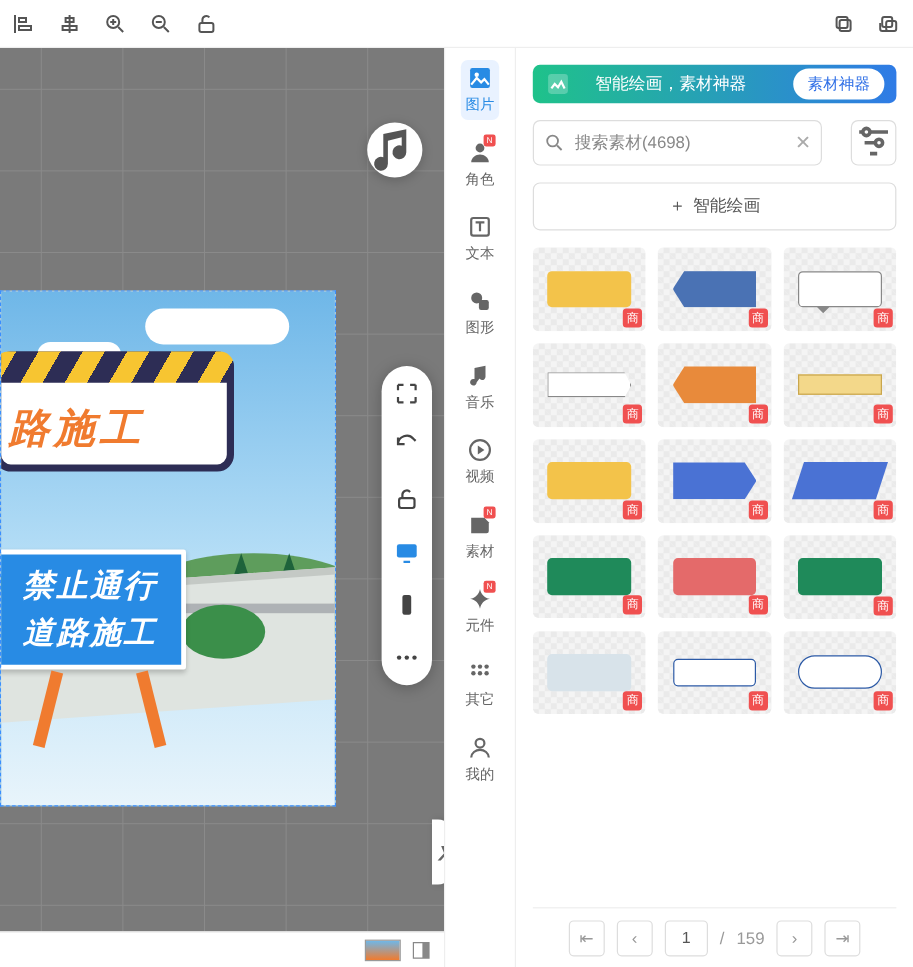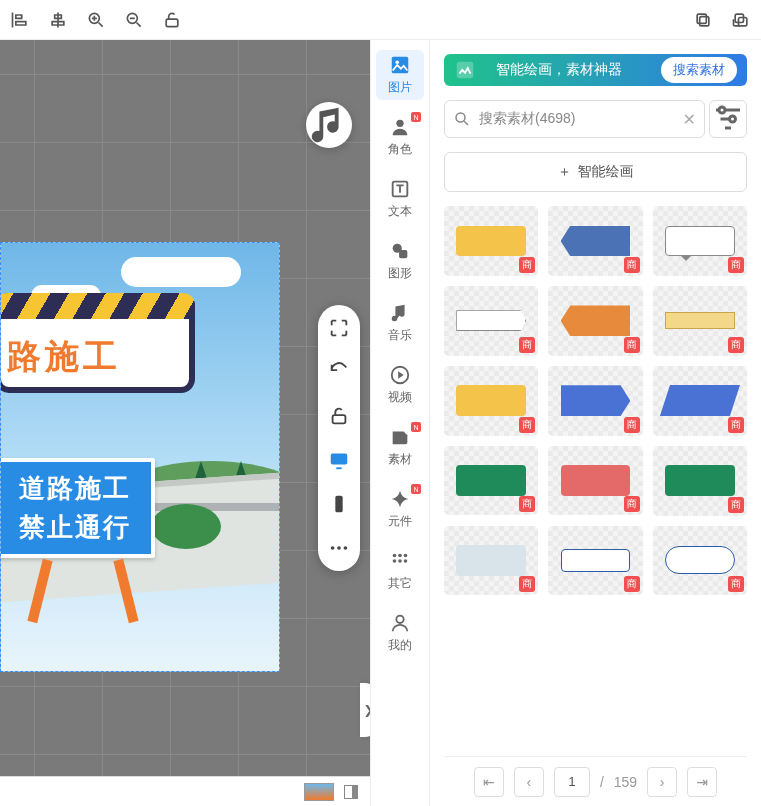--- a/index.html
+++ b/index.html
@@ -1,21 +1,21 @@
 <!DOCTYPE html>
 <html><head>
 <meta charset="utf-8">
 <style>
 *{box-sizing:border-box;margin:0;padding:0;font-family:"Microsoft YaHei",Arial,sans-serif;}
 body{width:761px;height:806px;overflow:hidden;background:#fff;display:flex;flex-direction:column;}
 .top-toolbar{height:40px;display:flex;align-items:center;padding:0 10px;gap:18px;background:#fff;border-bottom:1px solid #eee;}
 .top-toolbar .ico{width:20px;height:20px;color:#555;cursor:pointer;display:flex;align-items:center;justify-content:center;}
 .spacer{flex:1;}
 .main{flex:1;display:flex;min-height:0;}
-.canvas-area{width:370px;background:#7a7a7a;position:relative;overflow:hidden;}
+.canvas-area{width:370px;background:#7a7a7a;position:relative;overflow:hidden;font-style:italic;}
 .bg-grid{position:absolute;inset:0;
   background-image:linear-gradient(#8a8a8a 1px,transparent 1px),linear-gradient(90deg,#8a8a8a 1px,transparent 1px);
   background-size:68px 68px;background-position:-34px -34px;}
 .art-frame{position:absolute;left:0;top:202px;width:280px;height:430px;border:1px dashed #3a8fff;background:#a3c9e0;overflow:hidden;}
 .sky{position:absolute;inset:0;background:linear-gradient(#6fb7e8,#b9e0f7 55%,#e8f4fb);}
 .cloud{position:absolute;background:#fff;border-radius:30px;}
 .c1{width:120px;height:30px;top:14px;left:120px;}
 .c2{width:70px;height:22px;top:42px;left:30px;}
 .hill{position:absolute;bottom:130px;left:-30px;width:180px;height:70px;background:#6fb06d;border-radius:50%;}
 .hill2{position:absolute;bottom:130px;left:110px;width:200px;height:80px;background:#5e9d5c;border-radius:50%;}
@@ -39,30 +39,30 @@
 .sign-legs::after{right:32px;transform:rotate(-14deg);}
 .music-fab{position:absolute;top:62px;right:18px;width:46px;height:46px;border-radius:50%;background:#fff;box-shadow:0 2px 10px rgba(0,0,0,.2);display:flex;align-items:center;justify-content:center;color:#555;font-size:20px;cursor:pointer;}
 .side-tools{position:absolute;right:10px;top:265px;width:42px;background:#fff;border-radius:22px;box-shadow:0 2px 12px rgba(0,0,0,.25);display:flex;flex-direction:column;align-items:center;padding:12px 0;gap:22px;}
 .side-tools .ti{width:22px;height:22px;color:#444;display:flex;align-items:center;justify-content:center;cursor:pointer;}
 .side-tools .ti.blue{color:#288be4;}
 .expand-tab{position:absolute;right:-17px;top:378px;width:17px;height:54px;background:#fff;border-radius:0 12px 12px 0;box-shadow:2px 0 6px rgba(0,0,0,.15);display:flex;align-items:center;justify-content:center;color:#666;cursor:pointer;font-size:12px;}
 .bottom-pager{position:absolute;bottom:0;left:0;right:0;height:30px;background:#fff;border-top:1px solid #ddd;display:flex;align-items:center;justify-content:flex-end;gap:10px;padding:0 12px;}
 .thumb{width:30px;height:18px;background:linear-gradient(#6fb7e8,#f07b2f);border:1px solid #999;}
 .mini-layout{width:14px;height:14px;border:1px solid #888;border-right:6px solid #888;}
 .nav-rail{width:60px;background:#fff;border-left:1px solid #eee;border-right:1px solid #eee;display:flex;flex-direction:column;align-items:center;padding-top:10px;gap:12px;}
-.nav-item{width:48px;display:flex;flex-direction:column;align-items:center;gap:3px;color:#666;font-size:12px;cursor:pointer;position:relative;padding:4px 0;border-radius:6px;}
+.nav-item{width:32px;display:flex;flex-direction:column;align-items:center;gap:3px;color:#666;font-size:12px;cursor:pointer;position:relative;padding:4px 0;border-radius:6px;}
 .nav-item.active{background:#e9f2ff;color:#288be4;}
 .nav-item .nic{width:22px;height:22px;display:flex;align-items:center;justify-content:center;}
 .nav-item .nbadge{position:absolute;top:0;right:3px;width:10px;height:10px;background:#f05050;border-radius:2px;color:#fff;font-size:7px;display:flex;align-items:center;justify-content:center;}
 .right-panel{flex:1;background:#fff;display:flex;flex-direction:column;padding:14px 14px 0;gap:14px;}
 .promo{height:32px;border-radius:6px;background:linear-gradient(90deg,#1fc28a,#2f7be6);display:flex;align-items:center;padding:0 10px;gap:20px;color:#fff;font-size:14px;}
 .promo .pic{width:22px;height:22px;}
 .promo .ptxt{flex:1;font-weight:500;}
 .promo .pbtn{background:#fff;color:#2f6fe6;border-radius:14px;padding:4px 12px;font-size:13px;cursor:pointer;}
-.search-row{display:flex;gap:4px;border-radius:10px;}
+.search-row{display:flex;gap:24px;border-radius:10px;}
 .search-box{flex:1;height:38px;border:1px solid #ddd;border-radius:6px;display:flex;align-items:center;padding:0 8px;color:#888;}
 .search-box .sic{width:18px;height:18px;margin-right:8px;}
 .search-box .sph{flex:1;font-size:14px;}
 .search-box .clr{cursor:pointer;color:#aaa;font-size:16px;}
 .filter-btn{width:38px;height:38px;border:1px solid #ddd;border-radius:6px;display:flex;align-items:center;justify-content:center;color:#666;cursor:pointer;}
 .add-btn{height:40px;border:1px solid #ddd;border-radius:6px;display:flex;align-items:center;justify-content:center;color:#555;font-size:14px;cursor:pointer;gap:6px;}
 .cat-select{height:40px;border:1px solid #ddd;border-radius:6px;display:flex;align-items:center;justify-content:space-between;padding:0 14px;color:#555;font-size:14px;cursor:pointer;}
 .grid{flex:1;overflow:auto;display:grid;grid-template-columns:repeat(3,1fr);gap:10px;align-content:start;}
 .asset{aspect-ratio:1.35/1;border-radius:5px;position:relative;cursor:pointer;
  background-color:#f4f4f4;background-image:linear-gradient(45deg,#eaeaea 25%,transparent 25%),linear-gradient(-45deg,#eaeaea 25%,transparent 25%),linear-gradient(45deg,transparent 75%,#eaeaea 75%),linear-gradient(-45deg,transparent 75%,#eaeaea 75%);
@@ -133,22 +133,22 @@
       <div class="hill2"></div>
       <div class="tree t1"></div>
       <div class="tree t2"></div>
       <div class="road"></div>
       <div class="rail"></div>
       <div class="bush"></div>
       <div class="sign-yellow">
         <div class="txt">路施工</div>
       </div>
       <div class="sign-blue">
+        <div class="line">禁止通行</div>
         <div class="line">道路施工</div>
-        <div class="line">禁止通行</div>
       </div>
       <div class="sign-legs"></div>
     </div>
 
     <div class="music-fab">
       <svg viewBox="0 0 24 24">
           <path d="M9 18a3 3 0 11-2-2.83V5l10-2v10a3 3 0 11-2-2.83V6.5L9 8v10z" fill="currentColor"></path>
         </svg>
     </div>
 
@@ -294,21 +294,21 @@
       </div>
     </div>
 
   <div class="right-panel">
     <div class="promo">
       <span class="pic"><svg viewBox="0 0 24 24">
             <rect x="3" y="3" width="18" height="18" rx="3" fill="#fff" opacity=".25"></rect>
             <path d="M6 16l3-4 3 3 3-5 3 6" stroke="#fff" stroke-width="2" fill="none"></path>
           </svg></span>
       <span class="ptxt">智能绘画，素材神器</span>
-      <span class="pbtn">搜索素材</span>
+      <span class="pbtn">素材神器</span>
     </div>
 
     <div class="search-row">
       <div class="search-box">
         <span class="sic"><svg viewBox="0 0 24 24">
               <circle cx="10" cy="10" r="6" stroke="currentColor" fill="none" stroke-width="2"></circle>
               <path d="M15 15l5 5" stroke="currentColor" stroke-width="2"></path>
             </svg></span>
         <span class="sph">搜索素材(4698)</span>
         <span class="clr">✕</span>

